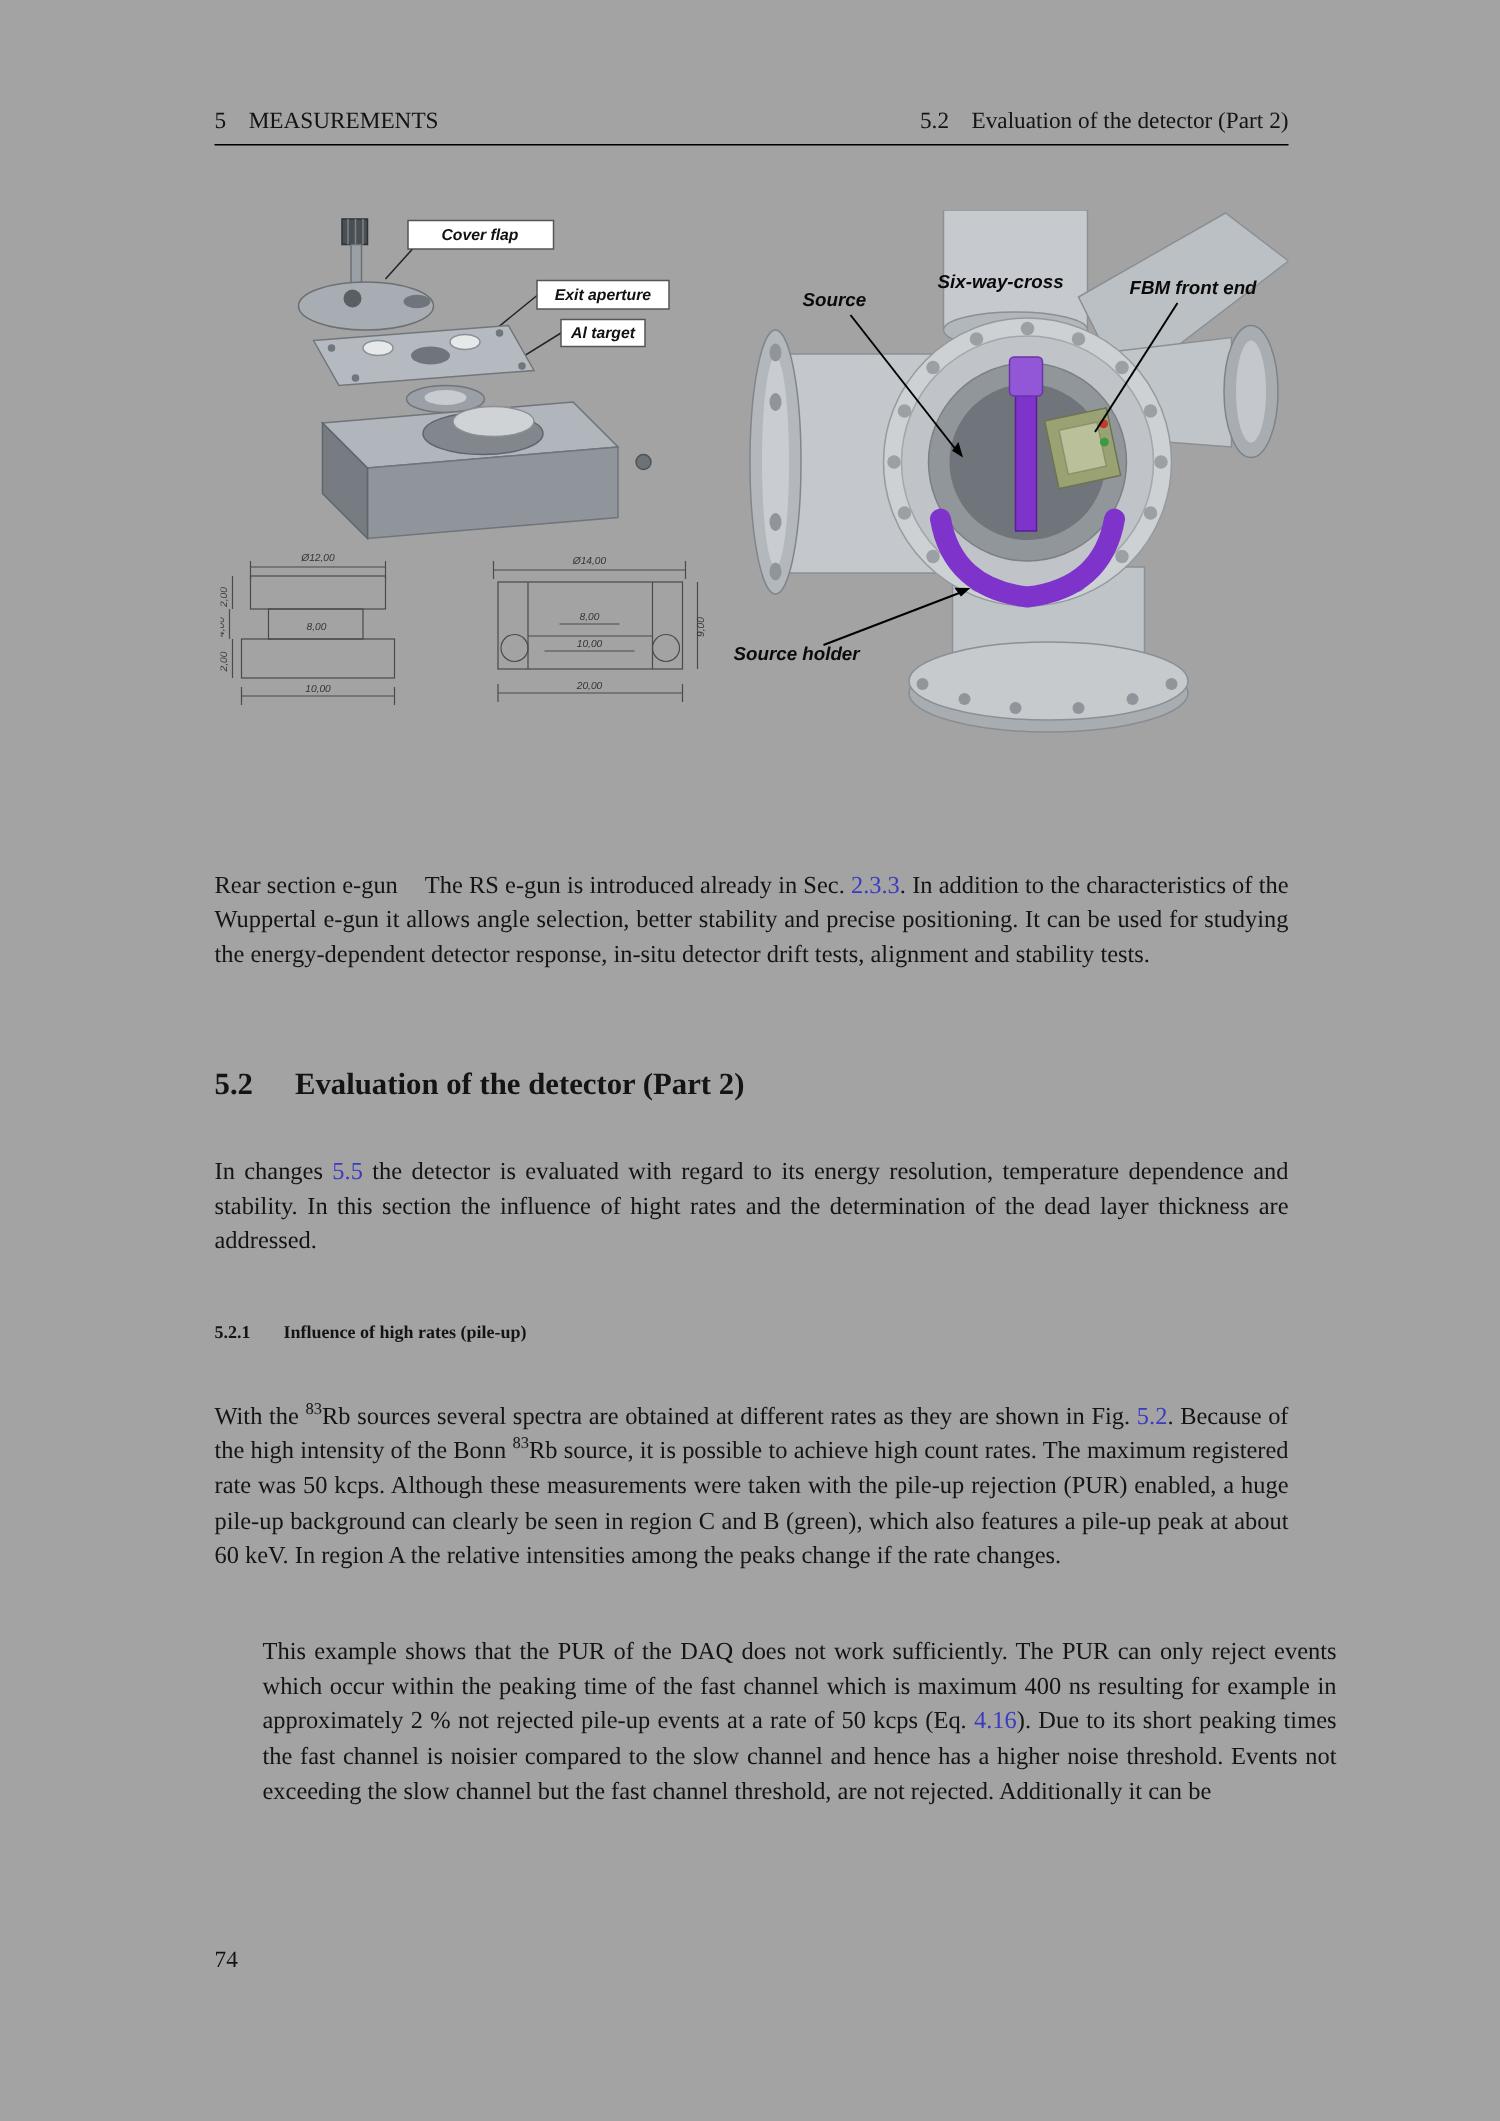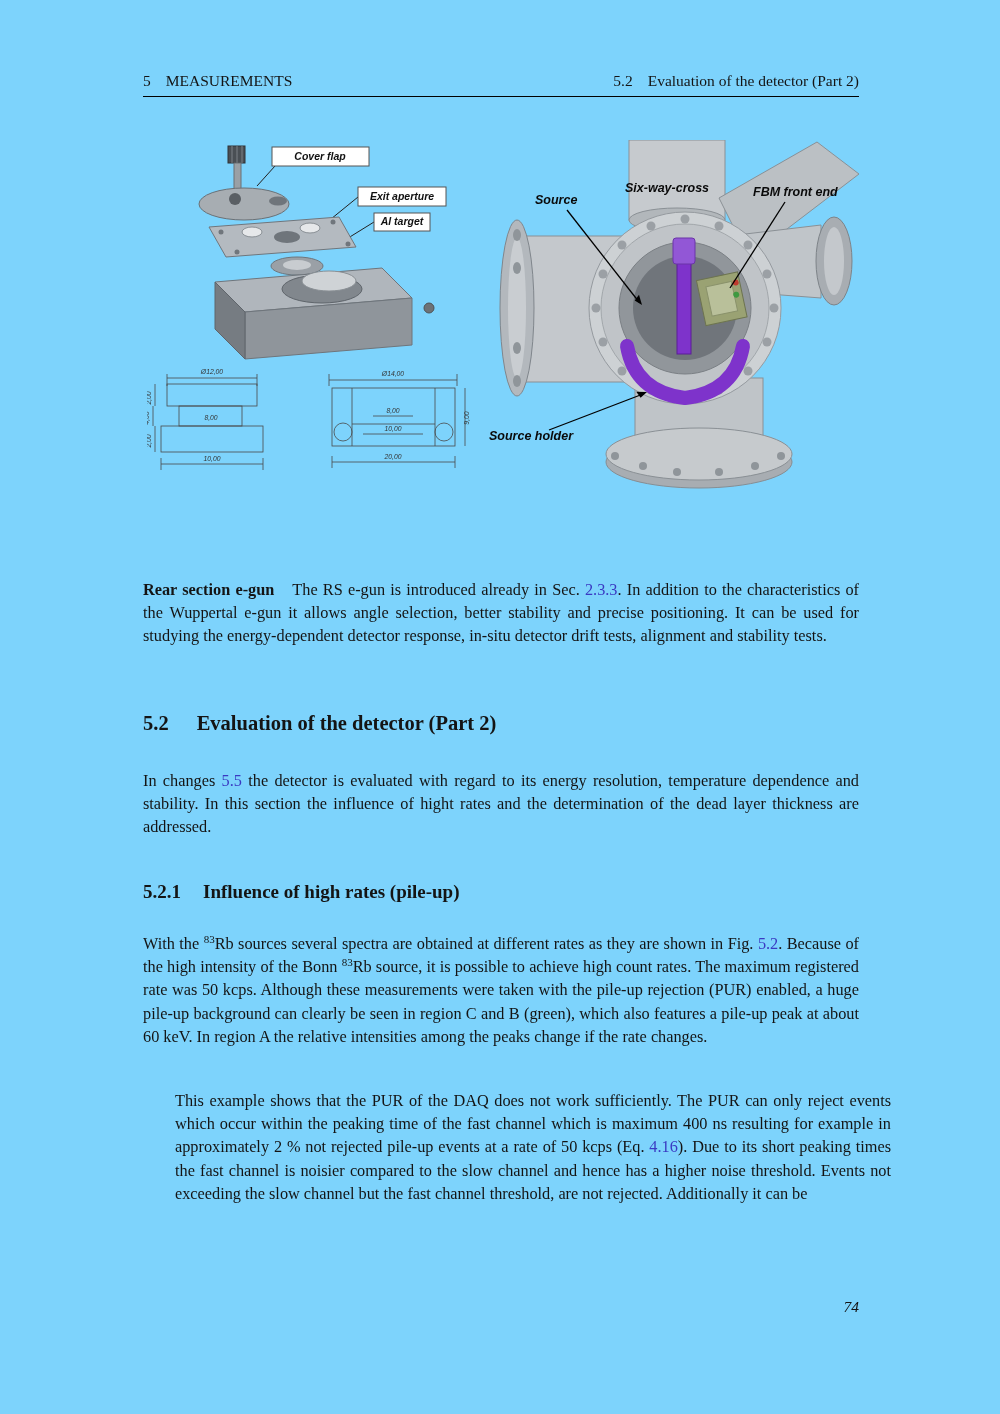--- a/index.html
+++ b/index.html
@@ -1,18 +1,18 @@
 <!DOCTYPE html>
 <html><head>
 <meta charset="utf-8">
 <style>
   * { margin:0; padding:0; box-sizing:border-box; }
   html,body { background:#ffffff; }
   .page {
-    width:1000px; height:1414px; position:relative; background:#7dd3fc;
+    width:1000px; height:1414px; position:relative; background:#a3a3a3;
     font-family:"Liberation Serif", serif; color:#141414; overflow:hidden;
   }
   .content { position:absolute; left:143px; width:716px; }
 
   
   .header { top:72px; display:flex; justify-content:space-between; font-size:15.5px; }
   .header .hnum { margin-right:15px; }
   .rule { top:96px; border-bottom:1.4px solid #000; height:0; }
 
   
@@ -23,31 +23,31 @@
   .fig-box-label  { font-family:"Liberation Sans", sans-serif; font-weight:bold; font-size:10.5px; fill:#111; }
   .dim-text { font-family:"Liberation Sans", sans-serif; font-size:6.8px; fill:#333; font-weight:normal; }
   .dim-line { stroke:#4a4a4a; stroke-width:0.8; fill:none; }
 
   .caption { top:508px; font-size:14.3px; line-height:20px; }
   .caption .cap-label { font-weight:bold; margin-right:10px; }
 
   
   .para { font-size:16.3px; line-height:23.2px; text-align:justify; }
   .rear-para { top:578px; }
-  .rear-para .lead-bold { font-weight:bold; margin-right:18px; }
+  .rear-para .lead-bold { font-weight:normal; margin-right:18px; }
   .sec-head { top:712px; font-weight:bold; font-size:20.5px; }
   .sec-head .snum { margin-right:28px; }
   .p52 { top:769px; }
-  .subsec-head { top:881px; font-weight:bold; font-size:19px; }
+  .subsec-head { top:881px; font-weight:bold; font-size:12px; }
   .subsec-head .snum { margin-right:22px; }
   .p521a { top:932px; }
   .p521b { top:1089px;margin-left:32px; }
   sup { font-size:11px; line-height:0; }
   .ref { color:#3a3ac2; cursor:pointer; }
-  .pagenum { top:1298px; width:716px; text-align:right; font-size:15.5px;font-style:italic; }
+  .pagenum { top:1298px; width:716px; text-align:left; font-size:15.5px; }
 </style>
 </head>
 <body>
 
 <div class="page">
 
   <div class="content header">
     <span>
       <span class="hnum">5</span><span>MEASUREMENTS</span>
     </span>

